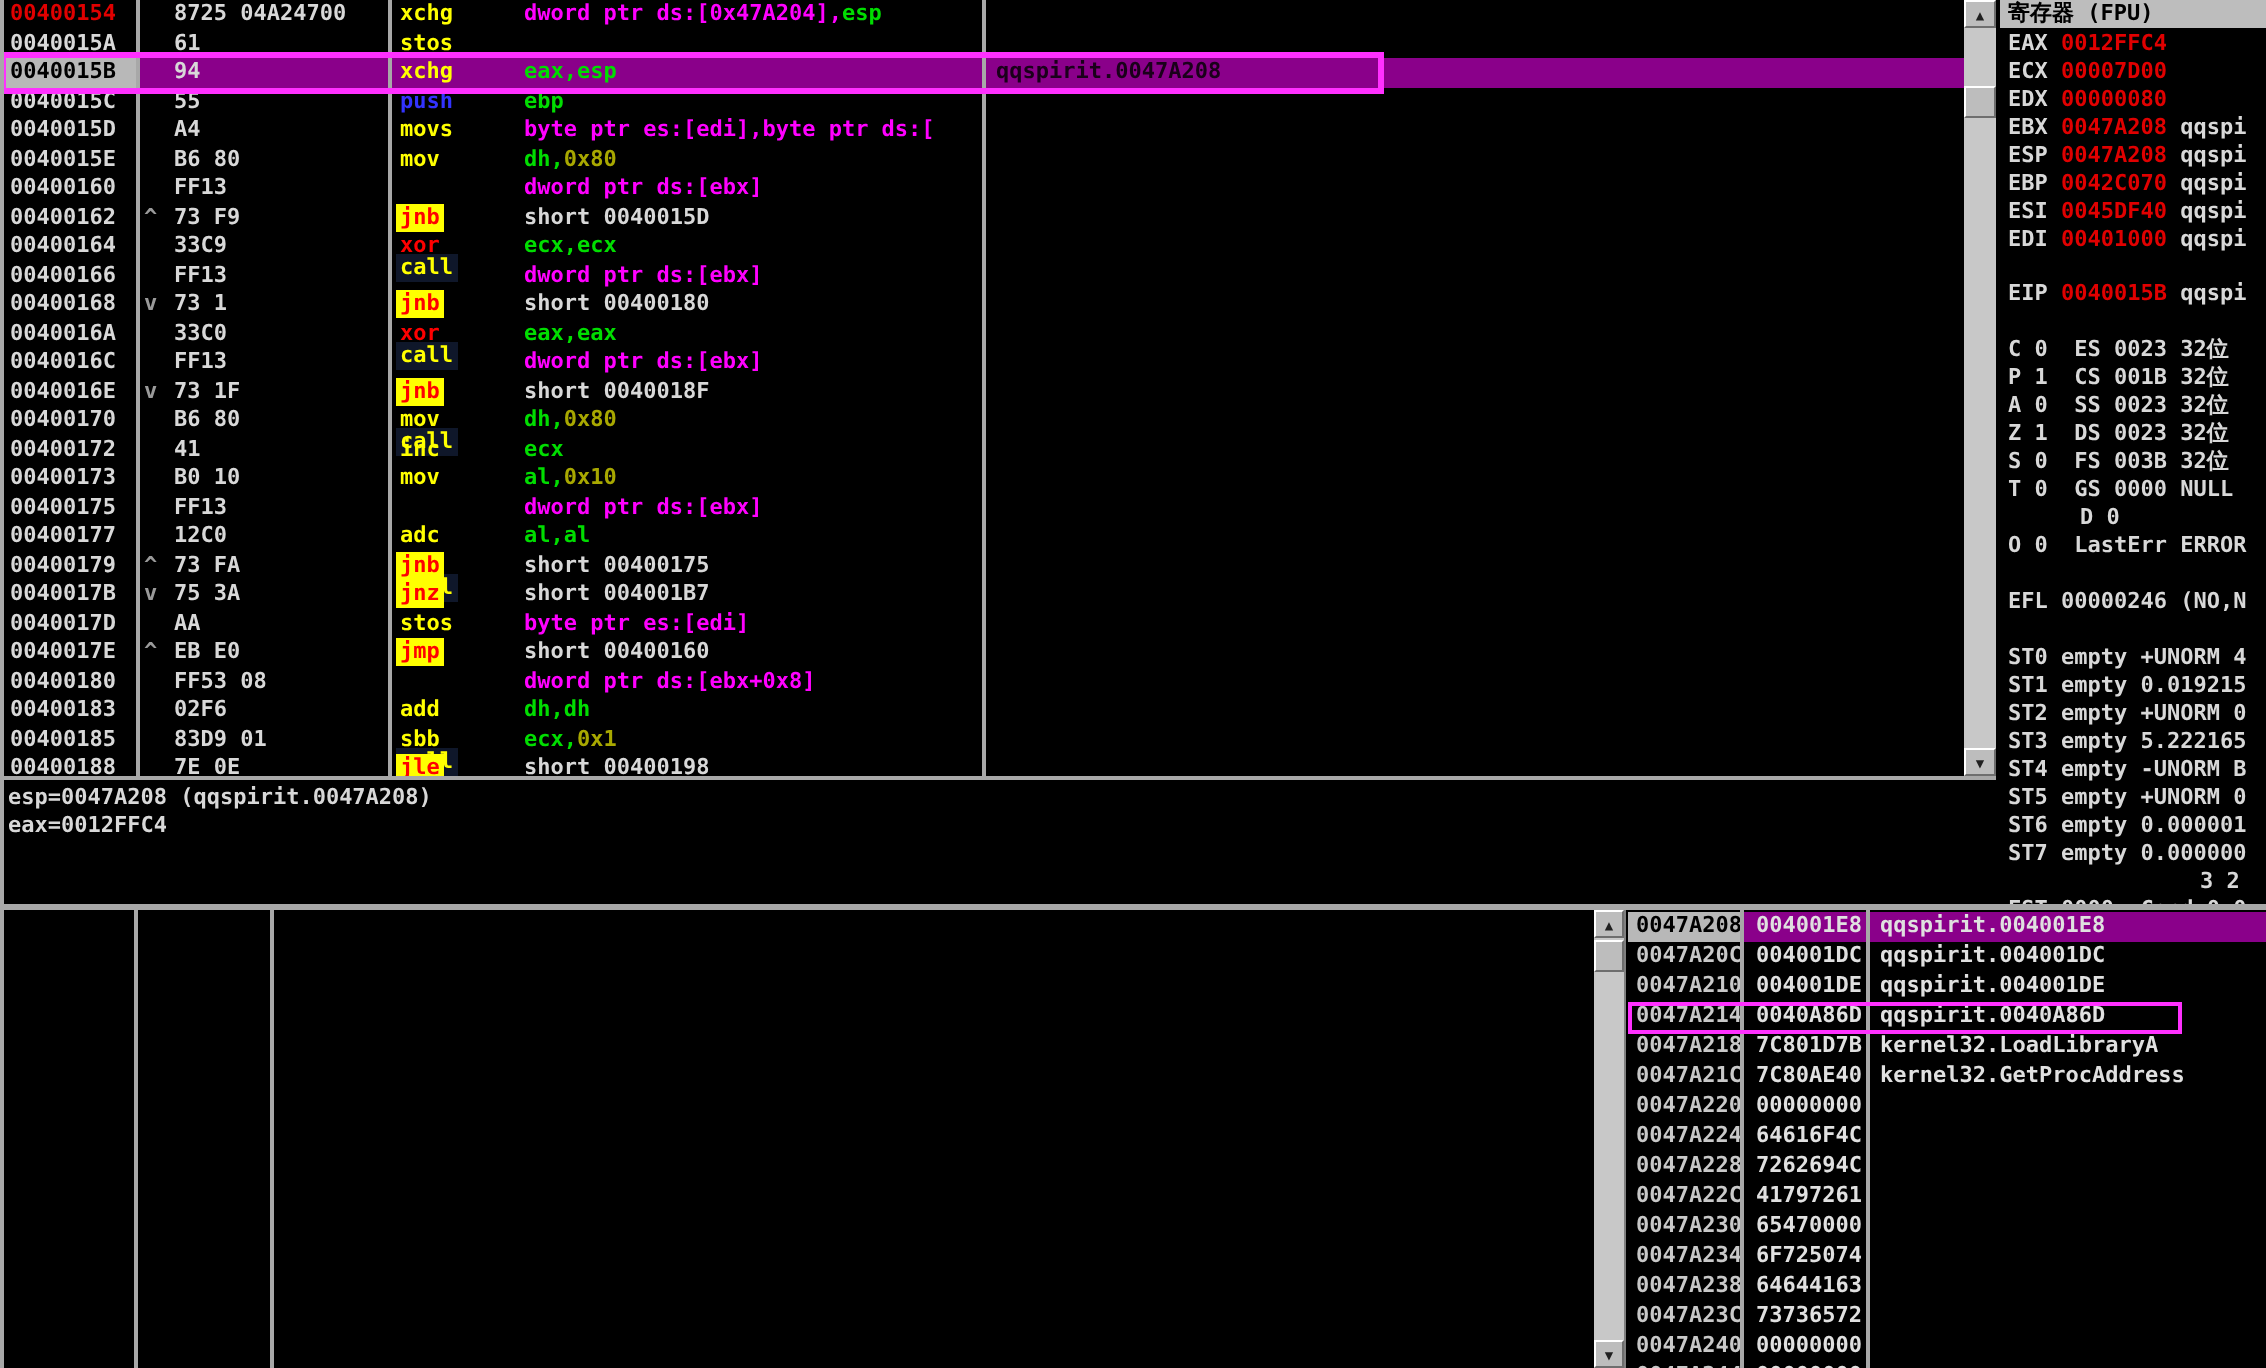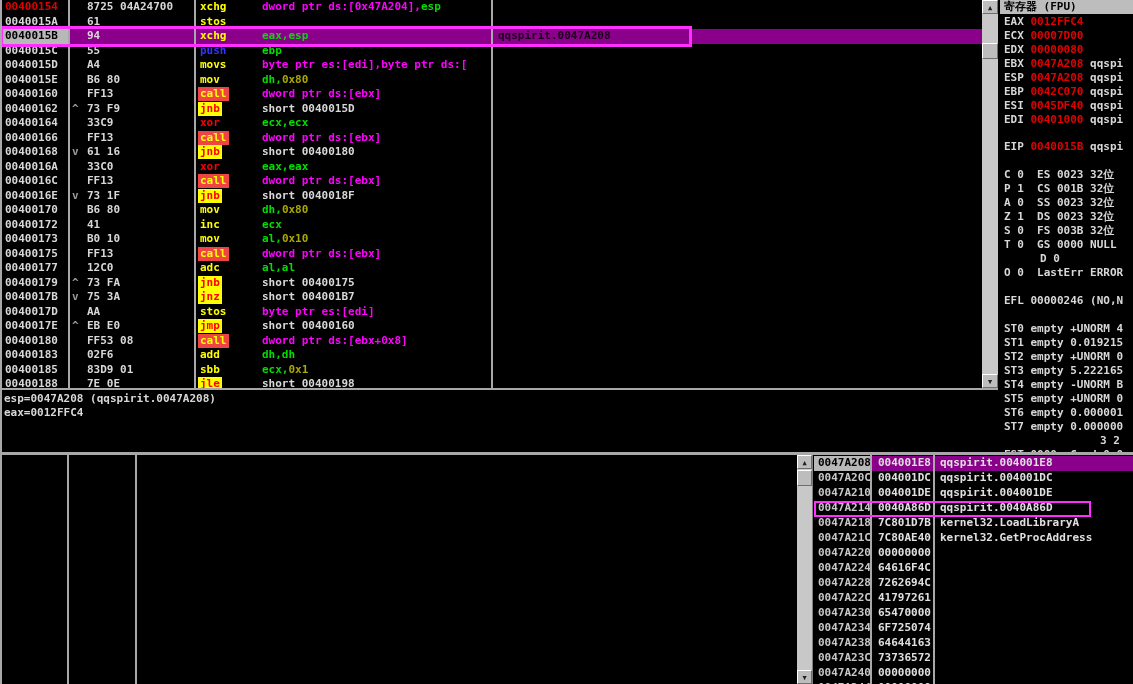--- a/index.html
+++ b/index.html
@@ -17,21 +17,21 @@
   .drow.entry .da{color:#E00000;}
   .drow.sel .da-cell{position:absolute;left:0;top:0;width:68px;height:15px;background:#B8B8B8;}
   .drow.sel .da{color:#000;}
   .darr{position:absolute;left:71px;color:#9A9A9A;}
   .db{position:absolute;left:86px;color:#D8D8D8;}
   .dm{position:absolute;left:197px;padding:0 2px;}
   .do{position:absolute;left:261px;}
   .dc{position:absolute;left:497px;color:#D8D8D8;}
   .drow.sel .dc{color:#1A001A;}
   .my{color:#FFFF00;} .mb{color:#3333FF;} .mr{color:#FF0000;}
-  .mc{color:#FFFF00;background:#ef4444;}
+  .mc{color:#FFFF00;background:#0f172a;margin-top:40px;}
   .mj{color:#FF0000;background:#FFFF00;}
   .c-reg{color:#00DD00;} .c-mem{color:#FF00FF;} .c-imm{color:#A8A800;} .c-w{color:#D8D8D8;}
   #disasm-selbox{left:0;top:26px;width:692px;height:21px;border:3px solid #FF30FF;box-sizing:border-box;}
   
   .sb{background:#C8C8C8;}
   .sb-btn{position:absolute;left:0;width:100%;height:14px;background:#BDBDBD;color:#202020;
           font-size:7px;line-height:14px;text-align:center;border:1px solid;
           border-color:#FFF #6E6E6E #6E6E6E #FFF;box-sizing:border-box;}
   .sb-thumb{position:absolute;left:0;width:100%;height:16px;background:#BDBDBD;border:1px solid;
           border-color:#FFF #6E6E6E #6E6E6E #FFF;box-sizing:border-box;}
@@ -72,21 +72,21 @@
         <div class="drow entry" style="top: 0px;"><span class="da">00400154</span><span class="db">8725 04A24700</span><span class="dm my">xchg</span><span class="do"><span class="c-mem">dword ptr ds:[0x47A204],</span><span class="c-reg">esp</span></span></div>
         <div class="drow " style="top: 14.5px;"><span class="da">0040015A</span><span class="db">61</span><span class="dm my">stos</span><span class="do"></span></div>
         <div class="drow sel" style="top: 29px;"><div class="da-cell"></div><span class="da">0040015B</span><span class="db">94</span><span class="dm my">xchg</span><span class="do"><span class="c-reg">eax,esp</span></span><span class="dc">qqspirit.0047A208</span></div>
         <div class="drow " style="top: 43.5px;"><span class="da">0040015C</span><span class="db">55</span><span class="dm mb">push</span><span class="do"><span class="c-reg">ebp</span></span></div>
         <div class="drow " style="top: 58px;"><span class="da">0040015D</span><span class="db">A4</span><span class="dm my">movs</span><span class="do"><span class="c-mem">byte ptr es:[edi],byte ptr ds:[</span></span></div>
         <div class="drow " style="top: 72.5px;"><span class="da">0040015E</span><span class="db">B6 80</span><span class="dm my">mov</span><span class="do"><span class="c-reg">dh,</span><span class="c-imm">0x80</span></span></div>
         <div class="drow " style="top: 87px;"><span class="da">00400160</span><span class="db">FF13</span><span class="dm mc">call</span><span class="do"><span class="c-mem">dword ptr ds:[ebx]</span></span></div>
         <div class="drow " style="top: 101.5px;"><span class="da">00400162</span><span class="darr">^</span><span class="db">73 F9</span><span class="dm mj">jnb</span><span class="do"><span class="c-w">short 0040015D</span></span></div>
         <div class="drow " style="top: 116px;"><span class="da">00400164</span><span class="db">33C9</span><span class="dm mr">xor</span><span class="do"><span class="c-reg">ecx,ecx</span></span></div>
         <div class="drow " style="top: 130.5px;"><span class="da">00400166</span><span class="db">FF13</span><span class="dm mc">call</span><span class="do"><span class="c-mem">dword ptr ds:[ebx]</span></span></div>
-        <div class="drow " style="top: 145px;"><span class="da">00400168</span><span class="darr">v</span><span class="db">61 16</span><span class="dm mj">jnb</span><span class="do"><span class="c-w">short 00400180</span></span></div>
+        <div class="drow " style="top: 145px;"><span class="da">00400168</span><span class="darr">v</span><span class="db">73 1</span><span class="dm mj">jnb</span><span class="do"><span class="c-w">short 00400180</span></span></div>
         <div class="drow " style="top: 159.5px;"><span class="da">0040016A</span><span class="db">33C0</span><span class="dm mr">xor</span><span class="do"><span class="c-reg">eax,eax</span></span></div>
         <div class="drow " style="top: 174px;"><span class="da">0040016C</span><span class="db">FF13</span><span class="dm mc">call</span><span class="do"><span class="c-mem">dword ptr ds:[ebx]</span></span></div>
         <div class="drow " style="top: 188.5px;"><span class="da">0040016E</span><span class="darr">v</span><span class="db">73 1F</span><span class="dm mj">jnb</span><span class="do"><span class="c-w">short 0040018F</span></span></div>
         <div class="drow " style="top: 203px;"><span class="da">00400170</span><span class="db">B6 80</span><span class="dm my">mov</span><span class="do"><span class="c-reg">dh,</span><span class="c-imm">0x80</span></span></div>
         <div class="drow " style="top: 217.5px;"><span class="da">00400172</span><span class="db">41</span><span class="dm my">inc</span><span class="do"><span class="c-reg">ecx</span></span></div>
         <div class="drow " style="top: 232px;"><span class="da">00400173</span><span class="db">B0 10</span><span class="dm my">mov</span><span class="do"><span class="c-reg">al,</span><span class="c-imm">0x10</span></span></div>
         <div class="drow " style="top: 246.5px;"><span class="da">00400175</span><span class="db">FF13</span><span class="dm mc">call</span><span class="do"><span class="c-mem">dword ptr ds:[ebx]</span></span></div>
         <div class="drow " style="top: 261px;"><span class="da">00400177</span><span class="db">12C0</span><span class="dm my">adc</span><span class="do"><span class="c-reg">al,al</span></span></div>
         <div class="drow " style="top: 275.5px;"><span class="da">00400179</span><span class="darr">^</span><span class="db">73 FA</span><span class="dm mj">jnb</span><span class="do"><span class="c-w">short 00400175</span></span></div>
         <div class="drow " style="top: 290px;"><span class="da">0040017B</span><span class="darr">v</span><span class="db">75 3A</span><span class="dm mj">jnz</span><span class="do"><span class="c-w">short 004001B7</span></span></div>

